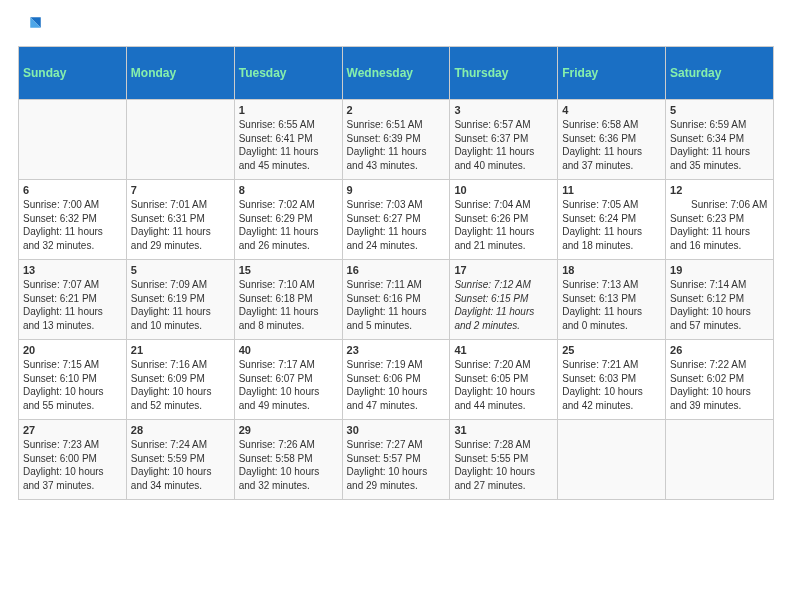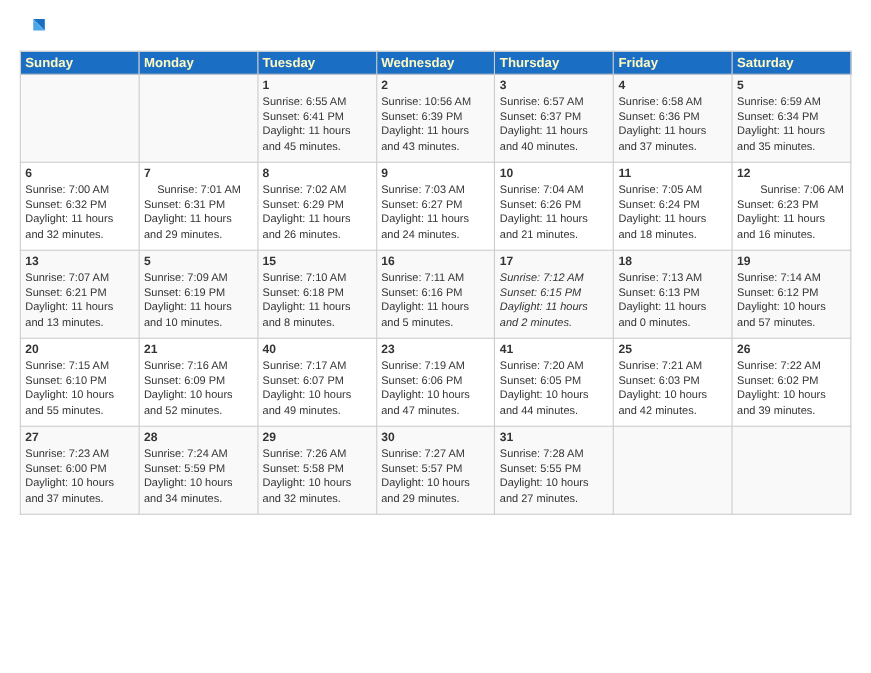--- a/index.html
+++ b/index.html
@@ -57,24 +57,24 @@
       font-size: 14px;
       color: #555;
     }
     table {
       width: 100%;
       border-collapse: collapse;
       table-layout: fixed;
     }
     thead tr th {
       background-color: #1a6fc4;
-      color: #fef9c3;
+      color: #86efac;
       font-size: 12px;
       font-weight: bold;
-      padding: 3px 4px;
+      padding: 19px 4px;
       text-align: left;
       border: 1px solid #ccc;
     }
     tbody tr td {
       border: 1px solid #ccc;
       vertical-align: top;
       padding: 4px 4px 4px 4px;
       font-size: 10px;
       color: #333;
       height: 80px;
@@ -131,38 +131,38 @@
           <th>Saturday</th>
         </tr>
     </thead>
     <tbody id="calendar-body">
     <tr>
           <td></td>
           <td></td>
           <td><span class="day-num">1</span><span class="cell-text" style="white-space: pre-line;">Sunrise: 6:55 AM
 Sunset: 6:41 PM
 Daylight: 11 hours and 45 minutes.</span></td>
-          <td><span class="day-num">2</span><span class="cell-text" style="white-space: pre-line;">Sunrise: 10:56 AM
+          <td><span class="day-num">2</span><span class="cell-text" style="white-space: pre-line;">Sunrise: 6:51 AM
 Sunset: 6:39 PM
 Daylight: 11 hours and 43 minutes.</span></td>
           <td><span class="day-num">3</span><span class="cell-text" style="white-space: pre-line;">Sunrise: 6:57 AM
 Sunset: 6:37 PM
 Daylight: 11 hours and 40 minutes.</span></td>
           <td><span class="day-num">4</span><span class="cell-text" style="white-space: pre-line;">Sunrise: 6:58 AM
 Sunset: 6:36 PM
 Daylight: 11 hours and 37 minutes.</span></td>
           <td><span class="day-num">5</span><span class="cell-text" style="white-space: pre-line;">Sunrise: 6:59 AM
 Sunset: 6:34 PM
 Daylight: 11 hours and 35 minutes.</span></td>
         </tr>
         <tr>
           <td><span class="day-num">6</span><span class="cell-text" style="white-space: pre-line;">Sunrise: 7:00 AM
 Sunset: 6:32 PM
 Daylight: 11 hours and 32 minutes.</span></td>
-          <td><span class="day-num">7</span><span class="cell-text" style="white-space: pre-line; margin-left: 12px;">Sunrise: 7:01 AM
+          <td><span class="day-num">7</span><span class="cell-text" style="white-space: pre-line;">Sunrise: 7:01 AM
 Sunset: 6:31 PM
 Daylight: 11 hours and 29 minutes.</span></td>
           <td><span class="day-num">8</span><span class="cell-text" style="white-space: pre-line;">Sunrise: 7:02 AM
 Sunset: 6:29 PM
 Daylight: 11 hours and 26 minutes.</span></td>
           <td><span class="day-num">9</span><span class="cell-text" style="white-space: pre-line;">Sunrise: 7:03 AM
 Sunset: 6:27 PM
 Daylight: 11 hours and 24 minutes.</span></td>
           <td><span class="day-num">10</span><span class="cell-text" style="white-space: pre-line;">Sunrise: 7:04 AM
 Sunset: 6:26 PM

